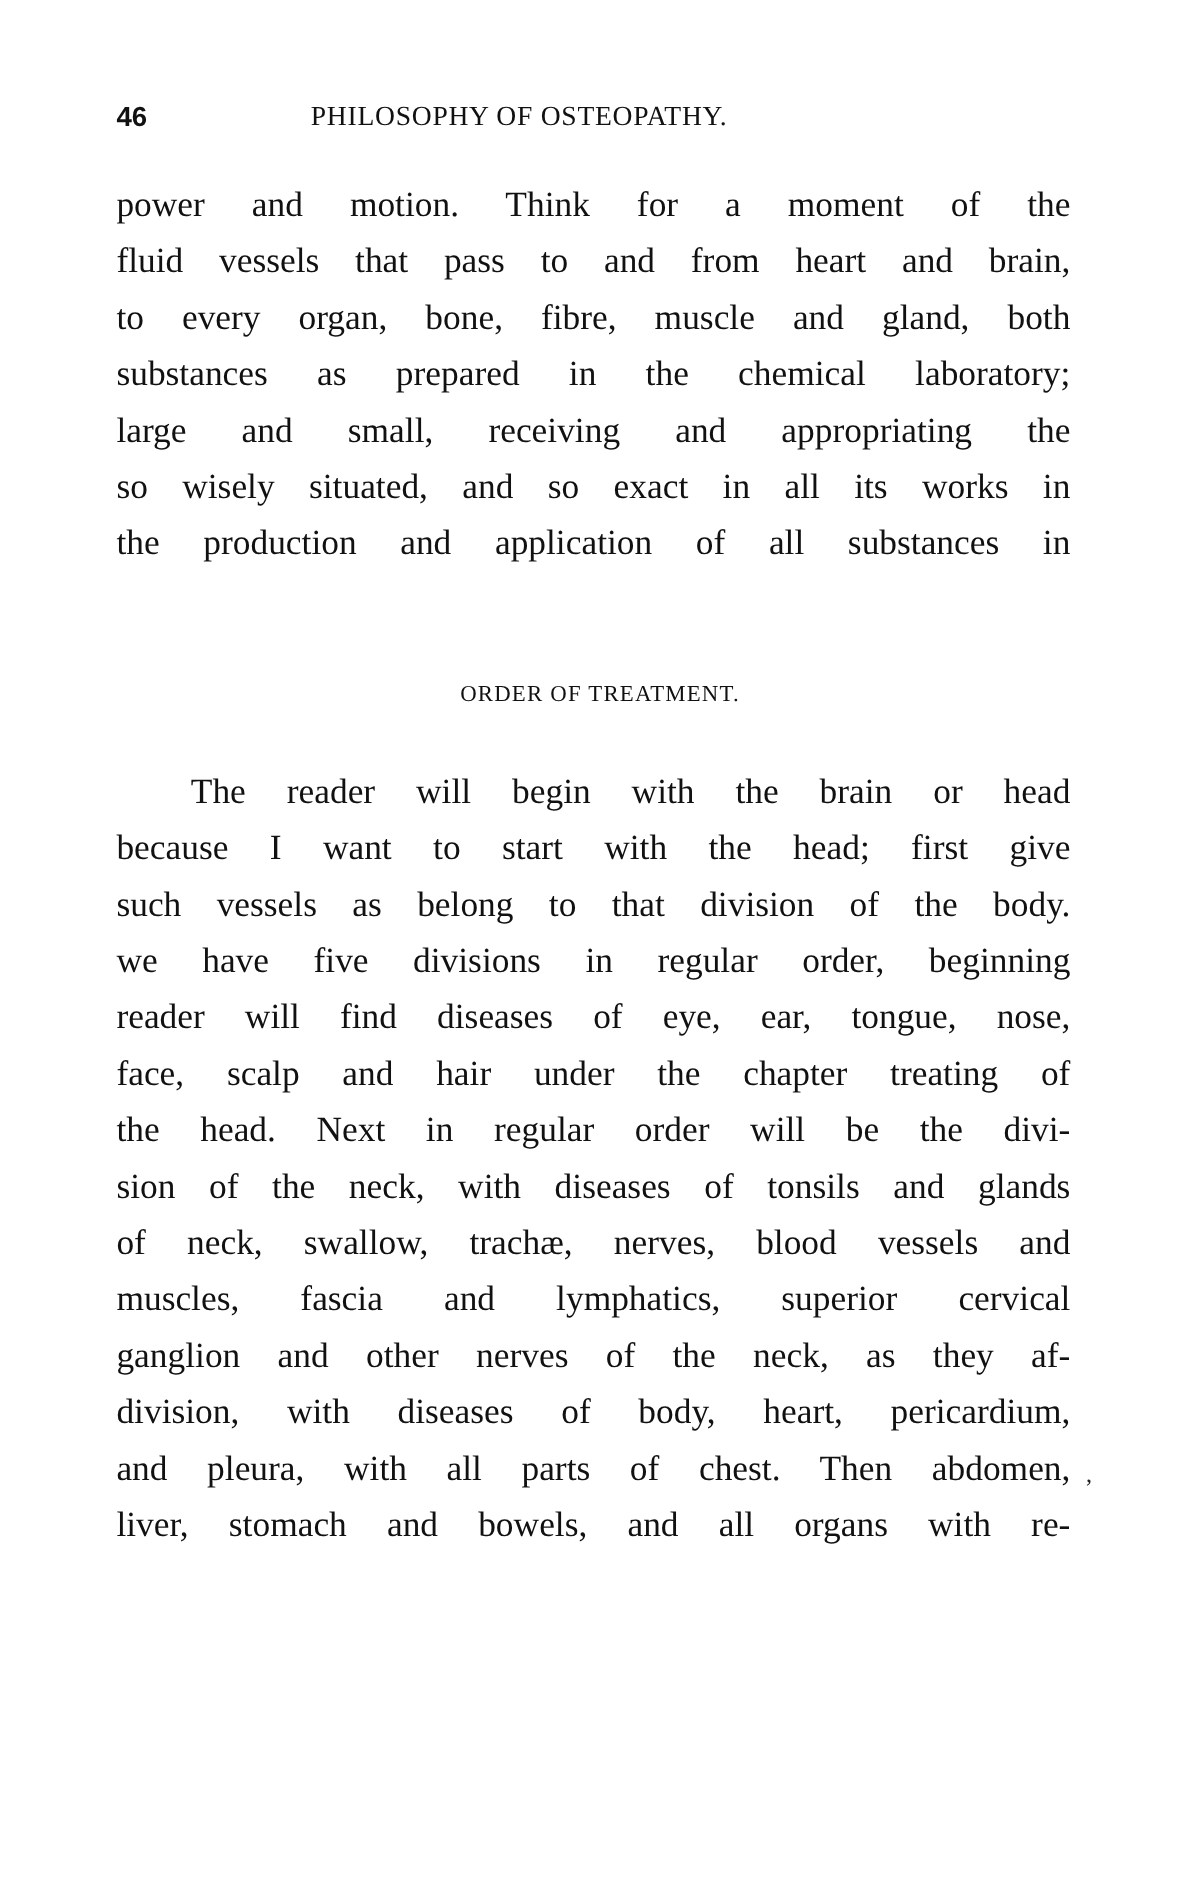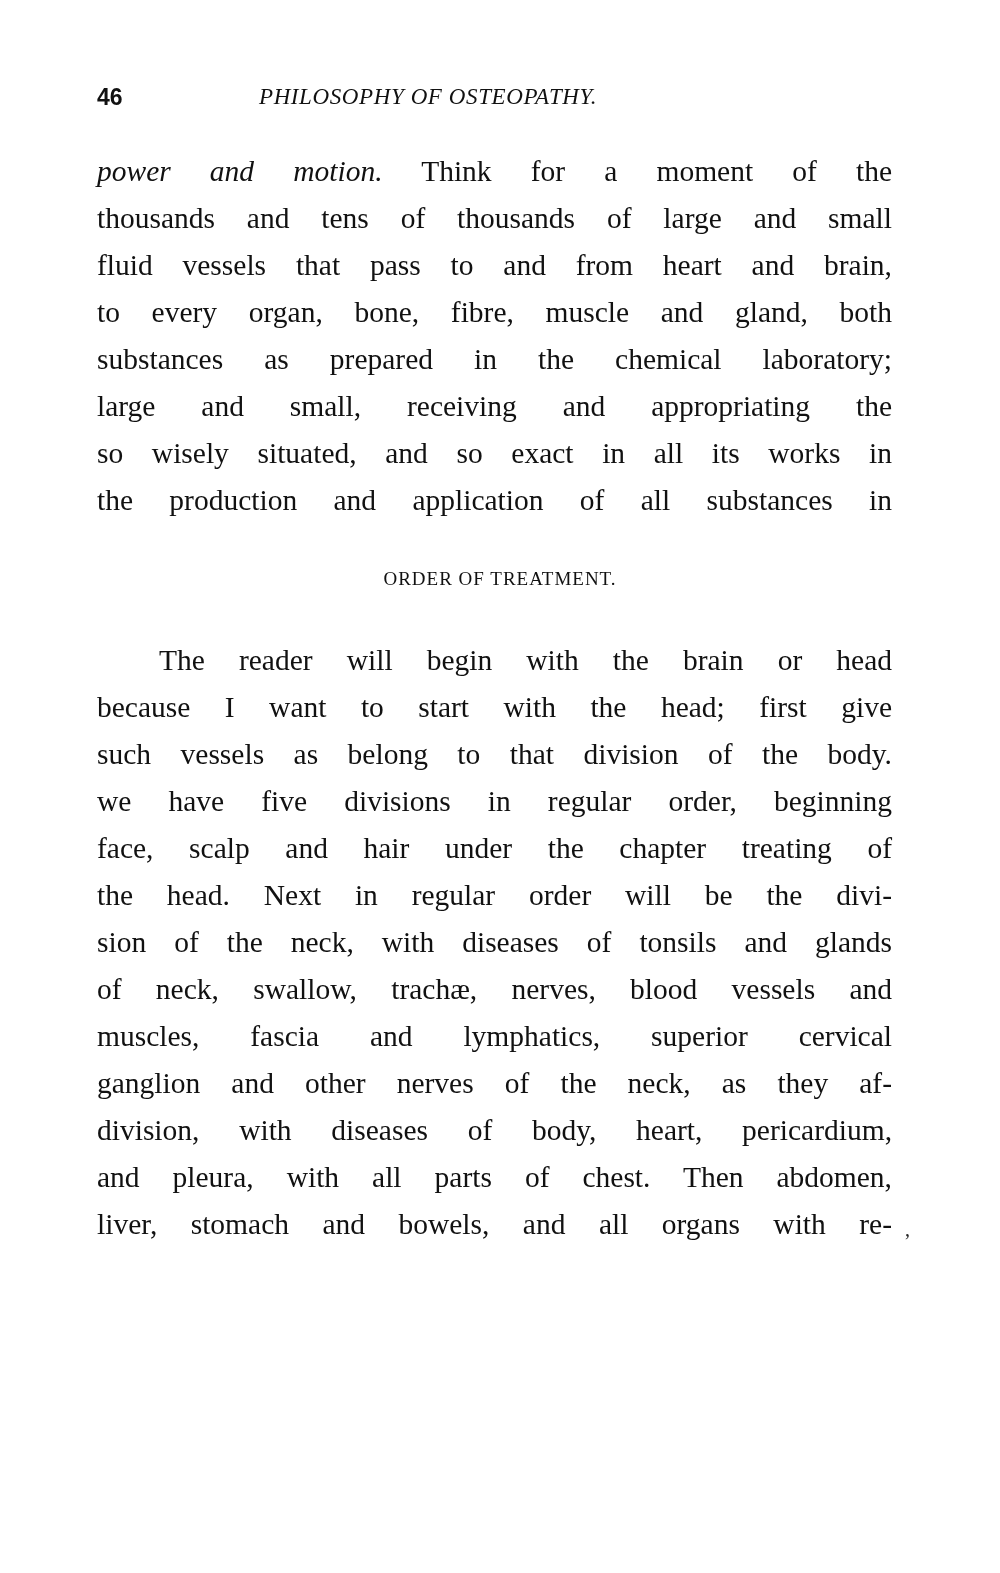--- a/index.html
+++ b/index.html
@@ -28,21 +28,20 @@
       top: 0;
       font-size: 23px;
       font-weight: bold;
       font-family: Liberation Sans, sans-serif;
     }
     .running-title {
       position: absolute;
       left: 162px;
       top: 0;
       font-size: 23px;
-      font-style: italic;
       letter-spacing: 0.6px;
       font-family: "Liberation Serif", serif;
     }
     .text-block {
       position: absolute;
       left: 97px;
       width: 795px;
     }
     .line {
       display: block;
@@ -53,21 +52,20 @@
       text-align: justify;
       text-align-last: justify;
     }
     .line.last {
       text-align-last: left;
     }
     .line.indent {
       padding-left: 62px;
     }
     .line.italic-start .it {
-      font-style: italic;
     }
     .section-heading {
       position: absolute;
       top: 568px;
       left: 0;
       width: 1000px;
       text-align: center;
       font-size: 19px;
       letter-spacing: 1px;
       padding-left: 0;
@@ -84,36 +82,36 @@
 </head>
 <body>
 
 <div class="header">
   <span class="page-number">46</span>
   <span class="running-title">PHILOSOPHY OF OSTEOPATHY.</span>
 </div>
 
 <div class="text-block block-1">
   <span class="line italic-start"><span class="it">power and motion.</span><span>  Think for a moment of the</span></span>
-  <span class="line">thousands and tens of thousands of large and small</span>
   <span class="line">fluid vessels that pass to and from heart and brain,</span>
   <span class="line">to every organ, bone, fibre, muscle and gland, both</span>
   <span class="line">substances as prepared in the chemical laboratory;</span>
   <span class="line">large and small, receiving and appropriating the</span>
   <span class="line">so wisely situated, and so exact in all its works in</span>
   <span class="line">the production and application of all substances in</span>
 </div>
 
 <div class="section-heading">ORDER OF TREATMENT.</div>
 
 <div class="text-block block-2">
   <span class="line indent">The reader will begin with the brain or head</span>
   <span class="line">because I want to start with the head; first give</span>
   <span class="line">such vessels as belong to that division of the body.</span>
   <span class="line">we have five divisions in regular order, beginning</span>
+  <span class="line">reader will find diseases of eye, ear, tongue, nose,</span>
   <span class="line">face, scalp and hair under the chapter treating of</span>
   <span class="line">the head.  Next in regular order will be the divi-</span>
   <span class="line">sion of the neck, with diseases of tonsils and glands</span>
   <span class="line">of neck, swallow, trachæ, nerves, blood vessels and</span>
   <span class="line">muscles, fascia and lymphatics, superior cervical</span>
   <span class="line">ganglion and other nerves of the neck, as they af-</span>
   <span class="line">division, with diseases of body, heart, pericardium,</span>
   <span class="line">and pleura, with all parts of chest.  Then abdomen,</span>
   <span class="line">liver, stomach and bowels, and all organs with re-</span>
 </div>

